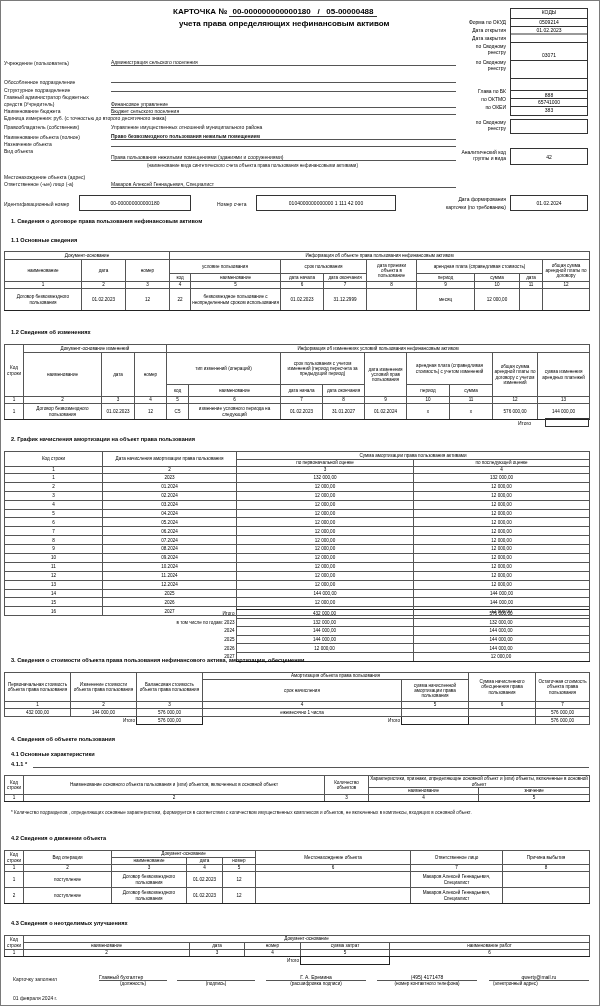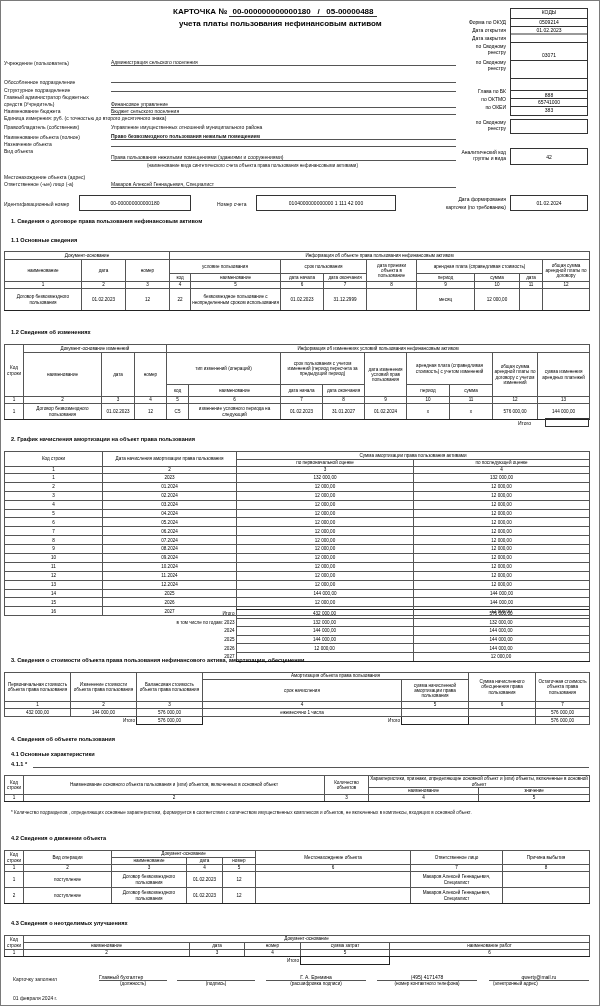--- a/index.html
+++ b/index.html
@@ -32,21 +32,21 @@
 <div class="page">
 
   <div class="abs title" style="left:172px;top:6px;">
     <span>КАРТОЧКА №</span>
     <span style="border-bottom:1px solid #333;padding:0 3px;">
       <span>00-000000000000180</span>
       &nbsp;&nbsp;<span>/</span>&nbsp;&nbsp;
       <span>05-00000488</span>
     </span>
   </div>
-  <div class="abs title" style="left:178px;top:18px;">учета платы пользования нефинансовым активом</div>
+  <div class="abs title" style="left:178px;top:18px;">учета права определяющих нефинансовым активом</div>
 
   <div class="abs codes" style="left:509px;top:7px;width:78px;height:4px;border:none;"></div>
   <div class="abs" style="left:509px;top:7px;width:78px;border:1px solid #333;">
     <div style="height:10px;border-bottom:1px solid #333;text-align:center;font-size:5px;">КОДЫ</div>
     <div style="height:8px;border-bottom:1px solid #333;text-align:center;">0509214</div>
     <div style="height:8px;border-bottom:2px solid #999;text-align:center;">01.02.2023</div>
     <div style="height:8px;border-bottom:1px solid #333;text-align:center;"></div>
     <div style="height:18px;border-bottom:1px solid #333;text-align:center;line-height:24px;">03071</div>
     <div style="height:18px;border-bottom:1px solid #333;text-align:center;"></div>
     <div style="height:12px;border-bottom:1px solid #333;text-align:center;"></div>

